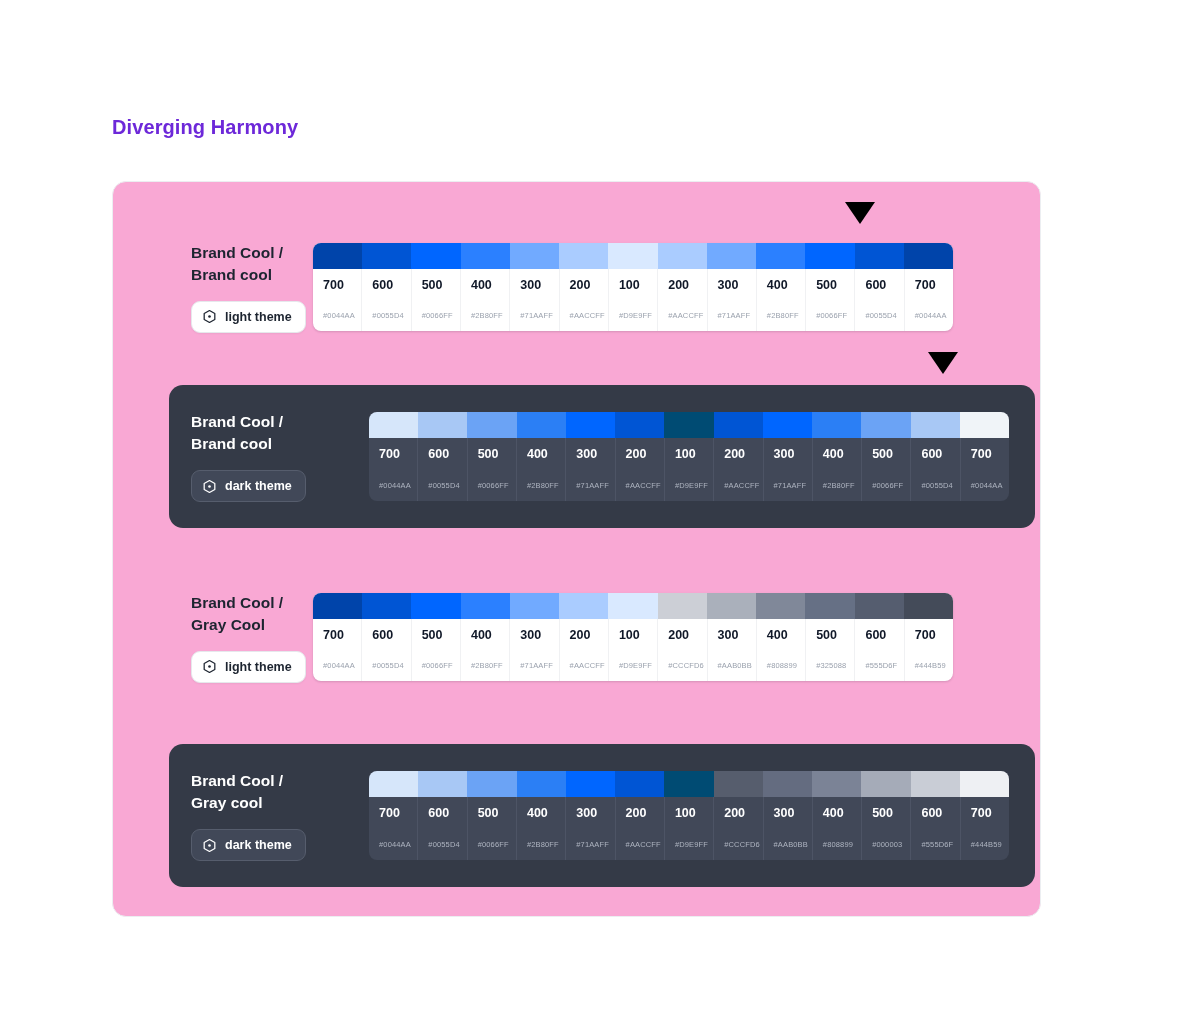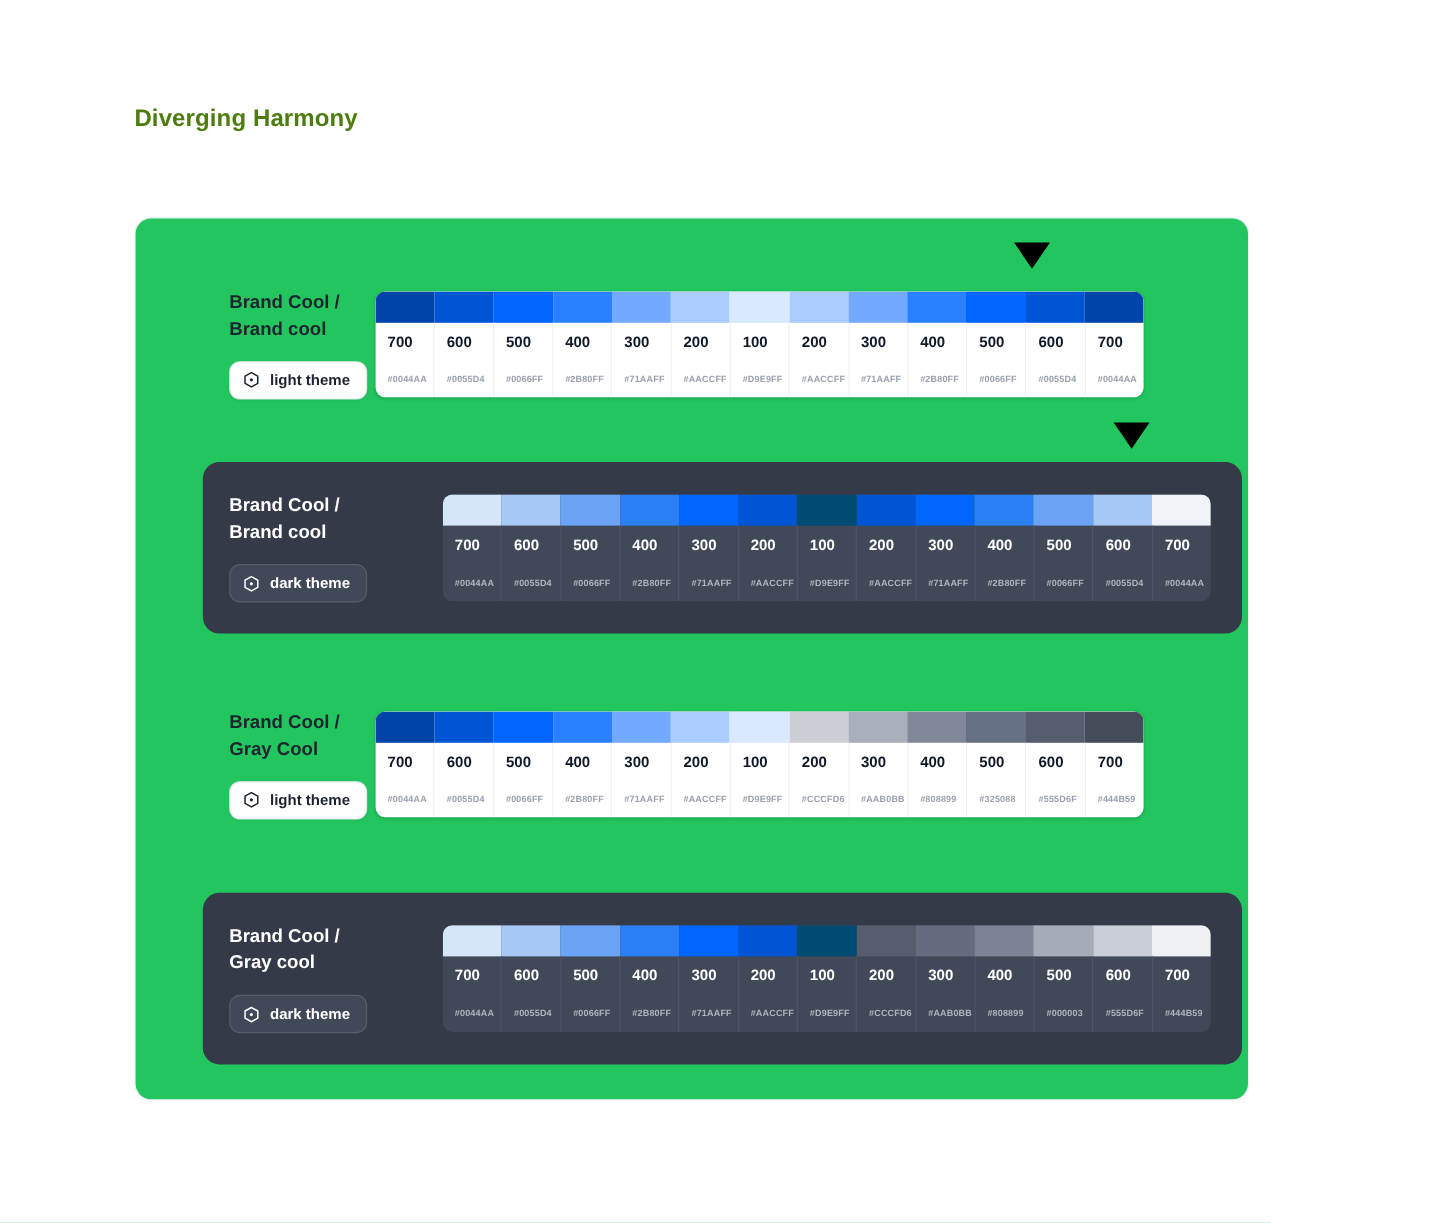--- a/index.html
+++ b/index.html
@@ -8,34 +8,34 @@
     width: 1200px;
     height: 1019px;
     background: #ffffff;
     font-family: "Liberation Sans", sans-serif;
     overflow: hidden;
   }
 
   .page-title {
     position: absolute;
     left: 112px;
-    top: 88px;
+    top: 116px;
     font-size: 20px;
     font-weight: bold;
-    color: #4d7c0f;
+    color: #6d28d9;
     letter-spacing: 0.1px;
   }
 
   .card {
     position: absolute;
     left: 112px;
     top: 181px;
     width: 929px;
     height: 736px;
-    background: #22c55e;
+    background: #f9a8d4;
     border: 1px solid #eceef1;
     border-radius: 14px;
   }
 
   
   .row {
     position: absolute;
     left: 0;
     width: 976px;
     display: flex;
@@ -130,21 +130,20 @@
     color: #101828;
     line-height: 1.25;
   }
   .row.dark .tone { color: #ffffff; }
 
   .hex {
     margin-top: 18px;
     font-size: 7.5px;
     color: #9aa1ad;
     letter-spacing: .15px;
-    font-weight: bold;
   }
   .row.dark .hex { color: #aeb4c0; }
 
   
   .pointer {
     position: absolute;
     width: 0;
     height: 0;
     border-left: 15px solid transparent;
     border-right: 15px solid transparent;

